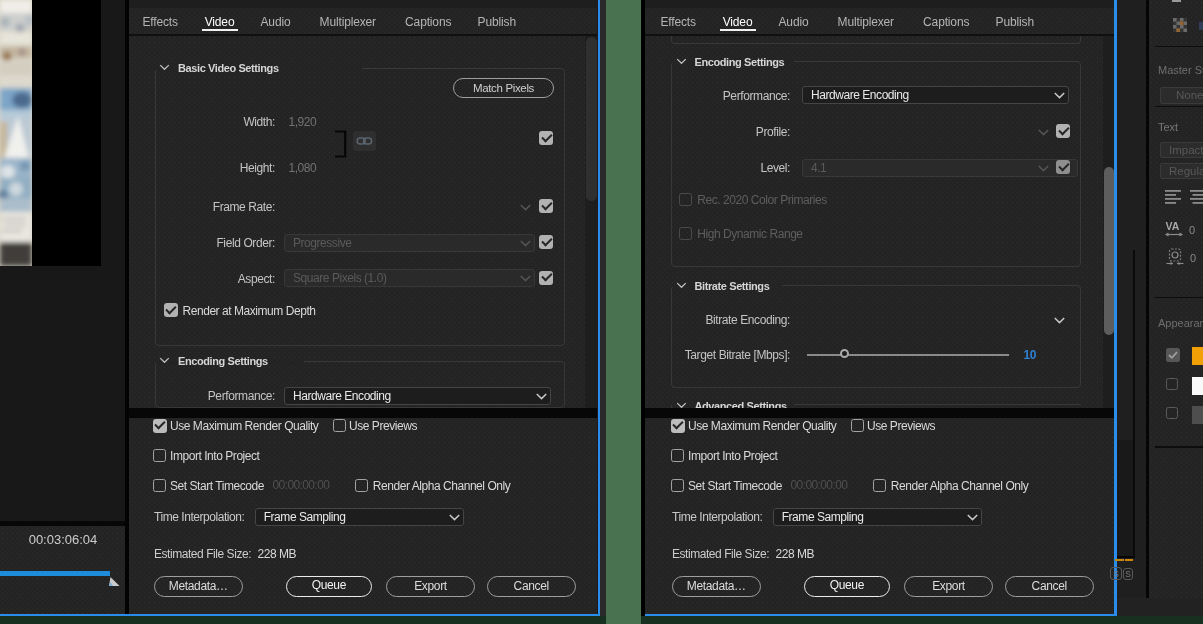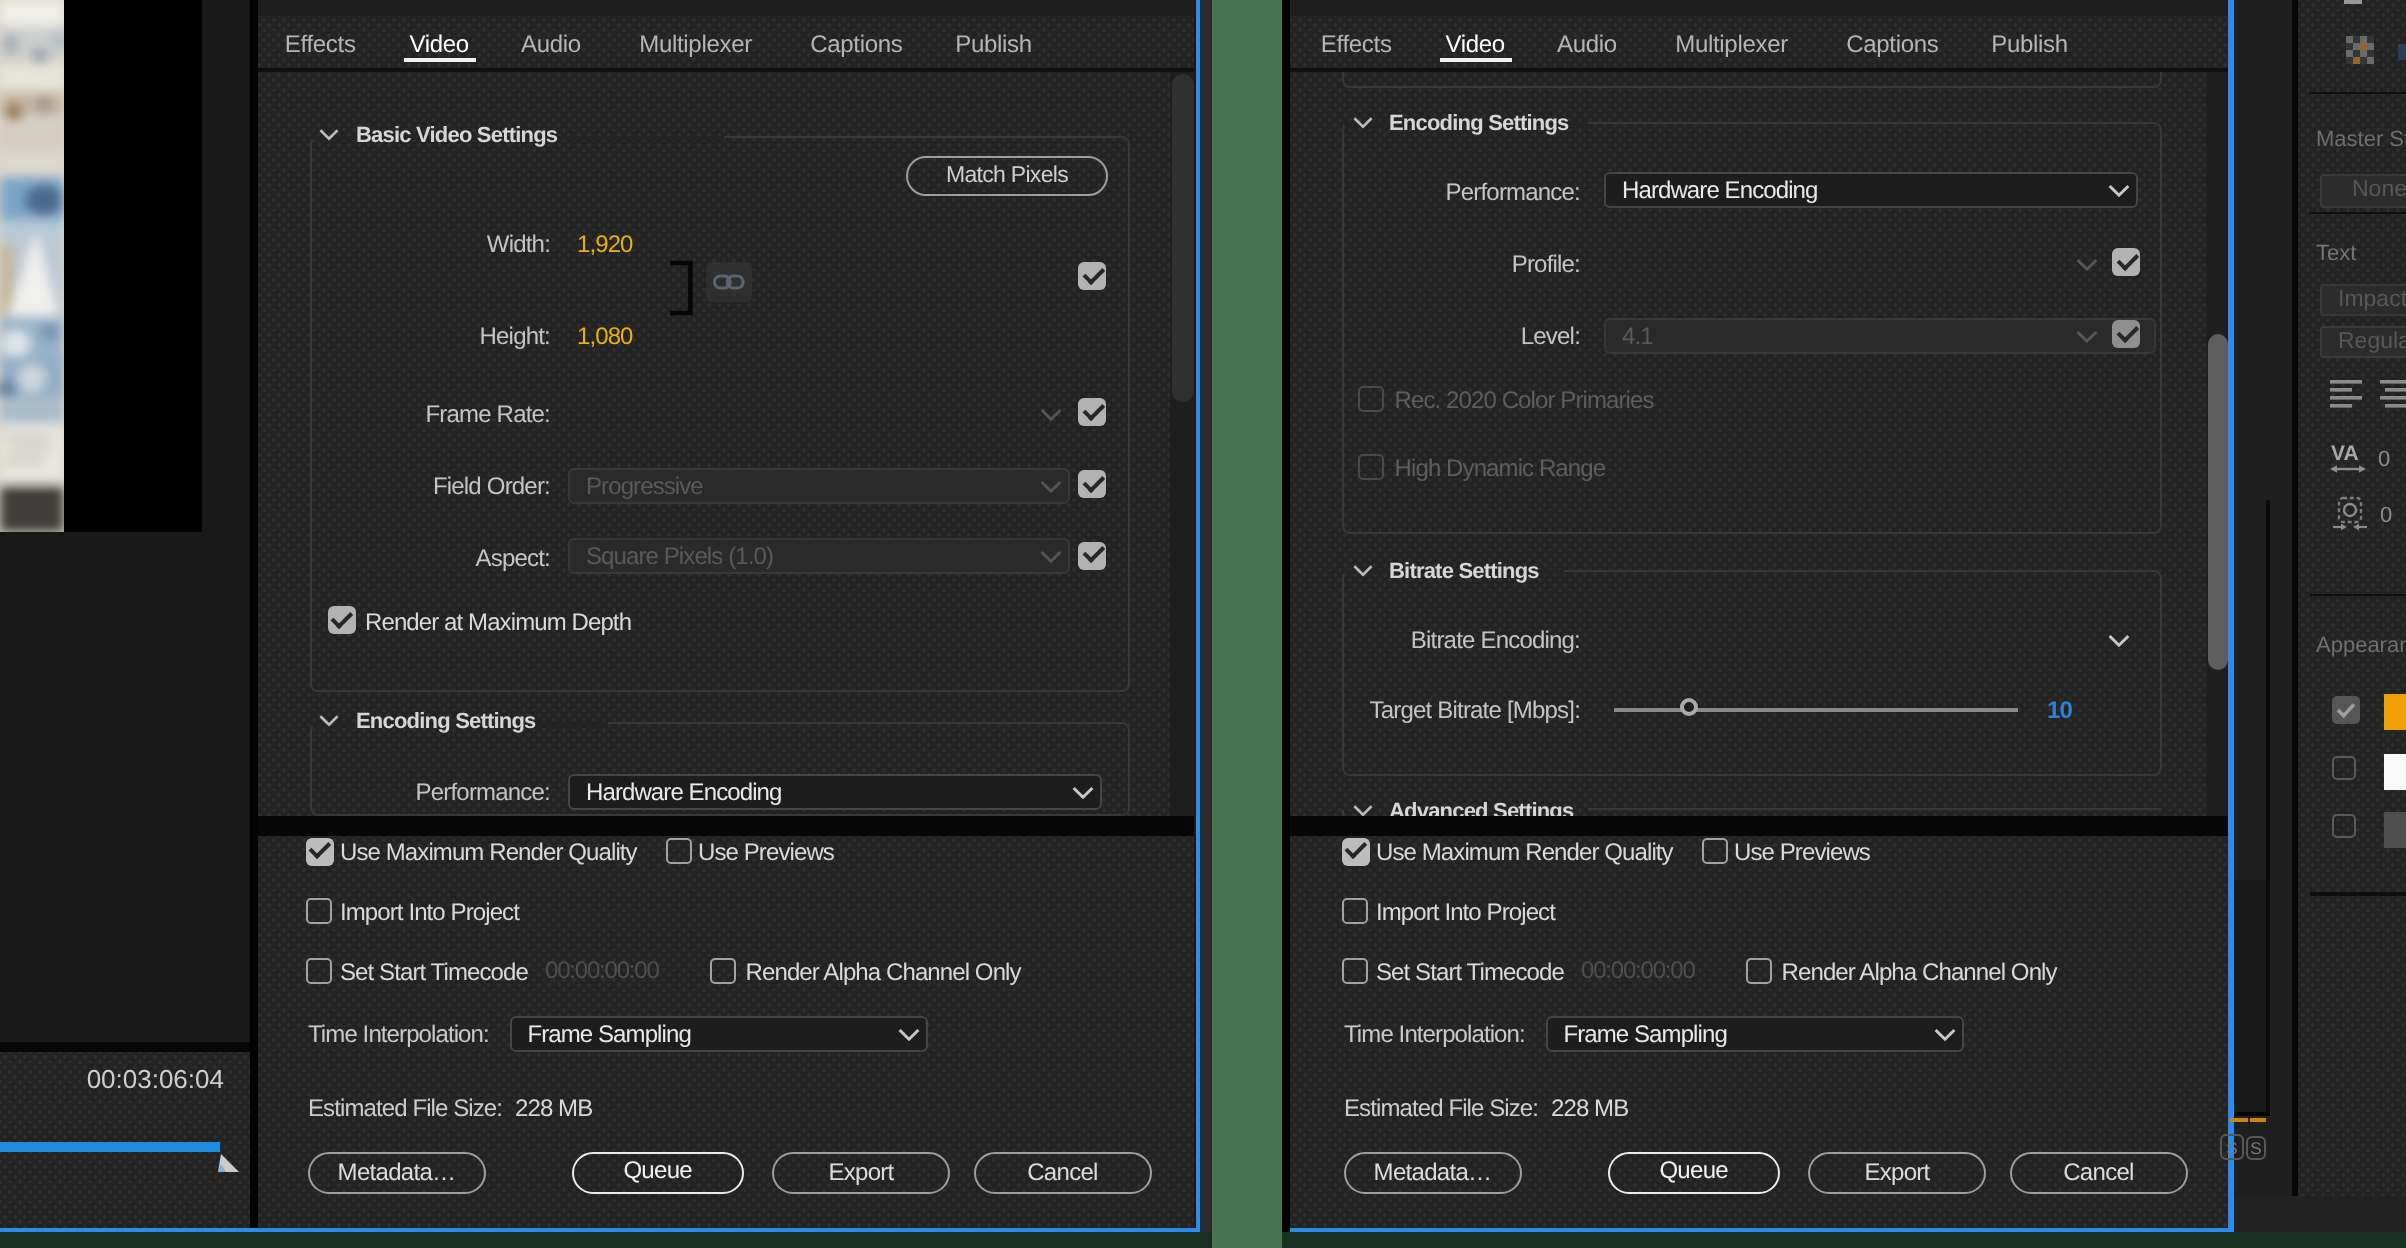--- a/index.html
+++ b/index.html
@@ -7,21 +7,21 @@
 .a{position:absolute}
 .dots{background-color:#232323;background-image:
  radial-gradient(circle,#2d2d2d 0.8px,rgba(0,0,0,0) 1.05px),
  radial-gradient(circle,#2d2d2d 0.8px,rgba(0,0,0,0) 1.05px);
  background-size:5px 5px;background-position:0 0,2.5px 2.5px}
 .tab{position:absolute;top:15.5px;font-size:12px;line-height:13px;color:#b5b5b5;white-space:nowrap;letter-spacing:-0.15px}
 .tab.on{color:#ffffff}
 .hdr{position:absolute;font-size:11px;line-height:14px;font-weight:700;color:#d6d6d6;white-space:nowrap;letter-spacing:-0.4px}
 .lbl{position:absolute;font-size:12px;line-height:13px;color:#c4c4c4;text-align:right;white-space:nowrap;letter-spacing:-0.4px}
 .txt{position:absolute;font-size:12px;line-height:13px;color:#c4c4c4;white-space:nowrap;letter-spacing:-0.45px}
-.dim{color:#eab308}
+.dim{color:#737373}
 .dd{position:absolute;height:18px;border:1px solid #383838;border-radius:3px;background:#2a2a2a;font-size:12px;line-height:16px;color:#5a5a5a;padding-left:8px;white-space:nowrap;letter-spacing:-0.45px}
 .dd.act{border-color:#454545;background:#1d1d1d;color:#e9e9e9}
 
 .cb{position:absolute;width:13px;height:13px;border:1.5px solid #a2a2a2;border-radius:2.5px;background:transparent}
 .cb.dm{border-color:#4a4a4a}
 .cbon{position:absolute;width:14px;height:14px;border-radius:3px;background:#bcbcbc}
 .cbon:after{content:"";position:absolute;left:2.6px;top:2.8px;width:7.6px;height:4px;border-left:2.4px solid #272727;border-bottom:2.4px solid #272727;transform:rotate(-45deg)}
 .pill{position:absolute;height:20.5px;border:1px solid #9e9e9e;border-radius:10.5px;color:#dcdcdc;font-size:12px;text-align:center;line-height:18.5px;white-space:nowrap;letter-spacing:-0.35px}
 .blbl{position:absolute;font-size:12px;line-height:14px;color:#d9d9d9;white-space:nowrap;letter-spacing:-0.45px}
 </style></head><body>
@@ -62,21 +62,21 @@
 <rect x="0" y="212" width="32" height="30" fill="#e9e7e0"></rect>
 <rect x="2" y="218" width="24" height="1.5" fill="#9a9a92"></rect>
 <rect x="4" y="224" width="22" height="1.5" fill="#a3a39b"></rect>
 <rect x="2" y="230" width="20" height="1.5" fill="#9a9a92"></rect>
 <rect x="0" y="242" width="32" height="24" fill="#413e3a"></rect>
 </g>
     </svg>
     <div class="a" style="left:32px;top:0px;width:69px;height:266px;background:#000;"></div>
     <div class="a" style="left:0px;top:521px;width:125px;height:5px;background:#070707;"></div>
     <div class="a dots" style="left:0;top:526px;width:125px;height:87.5px"></div>
-    <div class="a" style="left:14px;top:532.5px;width:98px;height:14px;font-size:13px;line-height:14px;color:#cdcdcd;text-align:right">00:03:06:04</div>
+    <div class="a" style="left:14px;top:532.5px;width:98px;height:14px;font-size:13px;line-height:14px;color:#cdcdcd;text-align:center">00:03:06:04</div>
     <div class="a" style="left:0px;top:570.5px;width:110px;height:5px;background:#1f8cdb;"></div>
     <svg class="a" style="left:109px;top:577px" width="12" height="10" viewBox="0 0 12 10">
 <polygon points="1.5,0 10.5,9 0,9" fill="#c9cbcd"></polygon>
       <polygon points="1.5,5 4,9 0,9" fill="#7fb2d9"></polygon>
     </svg>
     <div class="a dots" style="left:127px;top:0;width:470px;height:613.5px"></div>
     <div class="a" style="left:127px;top:0px;width:470px;height:7.5px;background:#1e1e1e;"></div>
     <div class="tab" style="left:142.4px">Effects</div>
     <div class="tab on" style="left:204.7px">Video</div>
     <div class="tab" style="left:260.5px">Audio</div>

